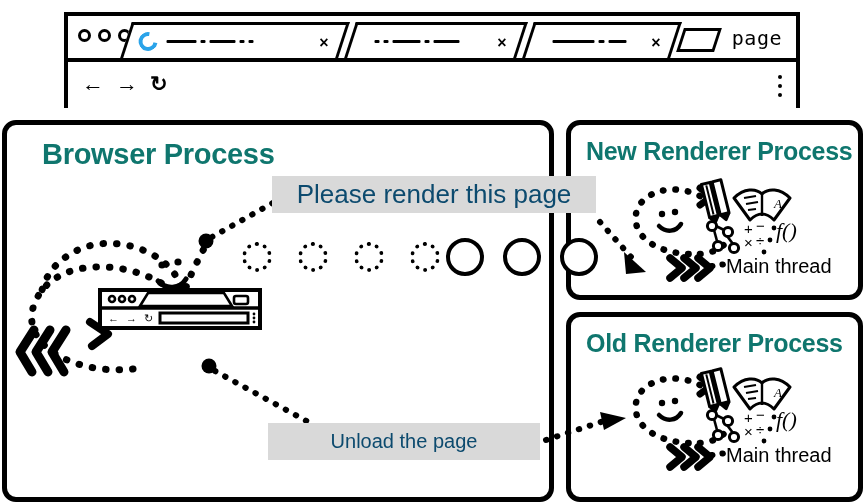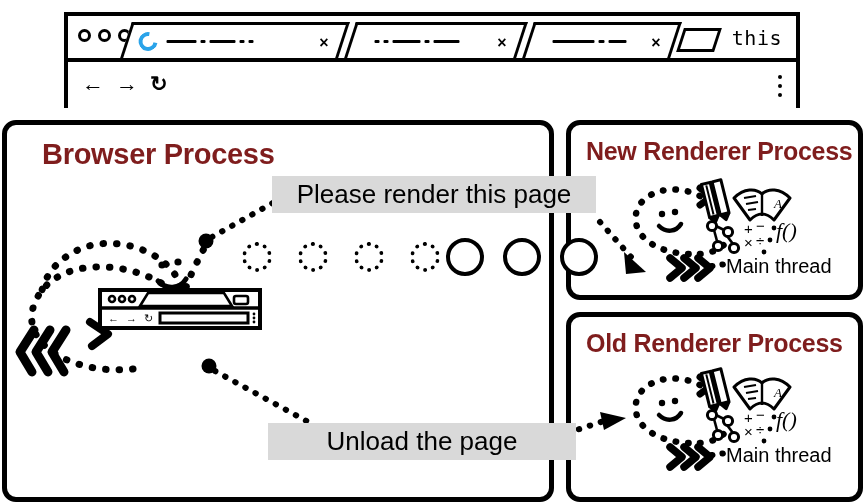--- a/index.html
+++ b/index.html
@@ -77,35 +77,35 @@
 
   
   .panel {
     border: 5px solid #000; border-radius: 14px;
     background: #fff; box-sizing: border-box;
   }
   .panel-browser { left: 2px; top: 120px; width: 552px; height: 382px; }
   .panel-new  { left: 566px; top: 120px; width: 297px; height: 180px; }
   .panel-old  { left: 566px; top: 312px; width: 297px; height: 190px; }
   .panel-title {
-    position: absolute; font-weight: 700; color: #7f1d1d;
+    position: absolute; font-weight: 700; color: #0f766e;
     letter-spacing: -0.3px; white-space: nowrap;
   }
   .pt-browser { left: 42px; top: 138px; font-size: 29px; }
   .pt-new  { left: 586px; top: 137px; font-size: 25px; }
   .pt-old  { left: 586px; top: 329px; font-size: 25px; }
 
   
   .msg {
-    position: absolute; background: #D9D9D9; color: #000000;
+    position: absolute; background: #D9D9D9; color: #0c4a6e;
     display: flex; align-items: center; justify-content: center;
     white-space: nowrap;
   }
   .msg-render { left: 272px; top: 176px; width: 324px; height: 37px; font-size: 26px; }
-  .msg-unload { left: 268px; top: 423px; width: 308px; height: 37px; font-size: 26px; }
+  .msg-unload { left: 268px; top: 423px; width: 272px; height: 37px; font-size: 20px; }
 
   
   .thread-label { position: absolute; font-size: 20px; white-space: nowrap; }
   .lbl-ui   { left: 132px; top: 336px; }
   .lbl-mt1  { left: 726px; top: 255px; }
   .lbl-mt2  { left: 726px; top: 444px; }
 
   
   .circ { position: absolute; border-radius: 50%; box-sizing: border-box; }
   .circ-dotted { width: 30px; height: 30px; border: 4px dotted #000; }
@@ -162,21 +162,21 @@
             <span style="width:42px"></span>
               <span style="width:6px"></span>
               <span style="width:18px"></span>
           </div>
           <div class="tab-x">×</div>
         </div>
       </div>
 
       <div class="tab-plus"></div>
 
-      <div class="meow">this</div>
+      <div class="meow">page</div>
     </div>
 
     <div class="navbar">
       <div class="nav-ico nav-back">←</div>
       <div class="nav-ico nav-fwd">→</div>
       <div class="nav-ico nav-reload">↻</div>
       <div class="kebab">
         <i></i>
           <i></i>
           <i></i>

